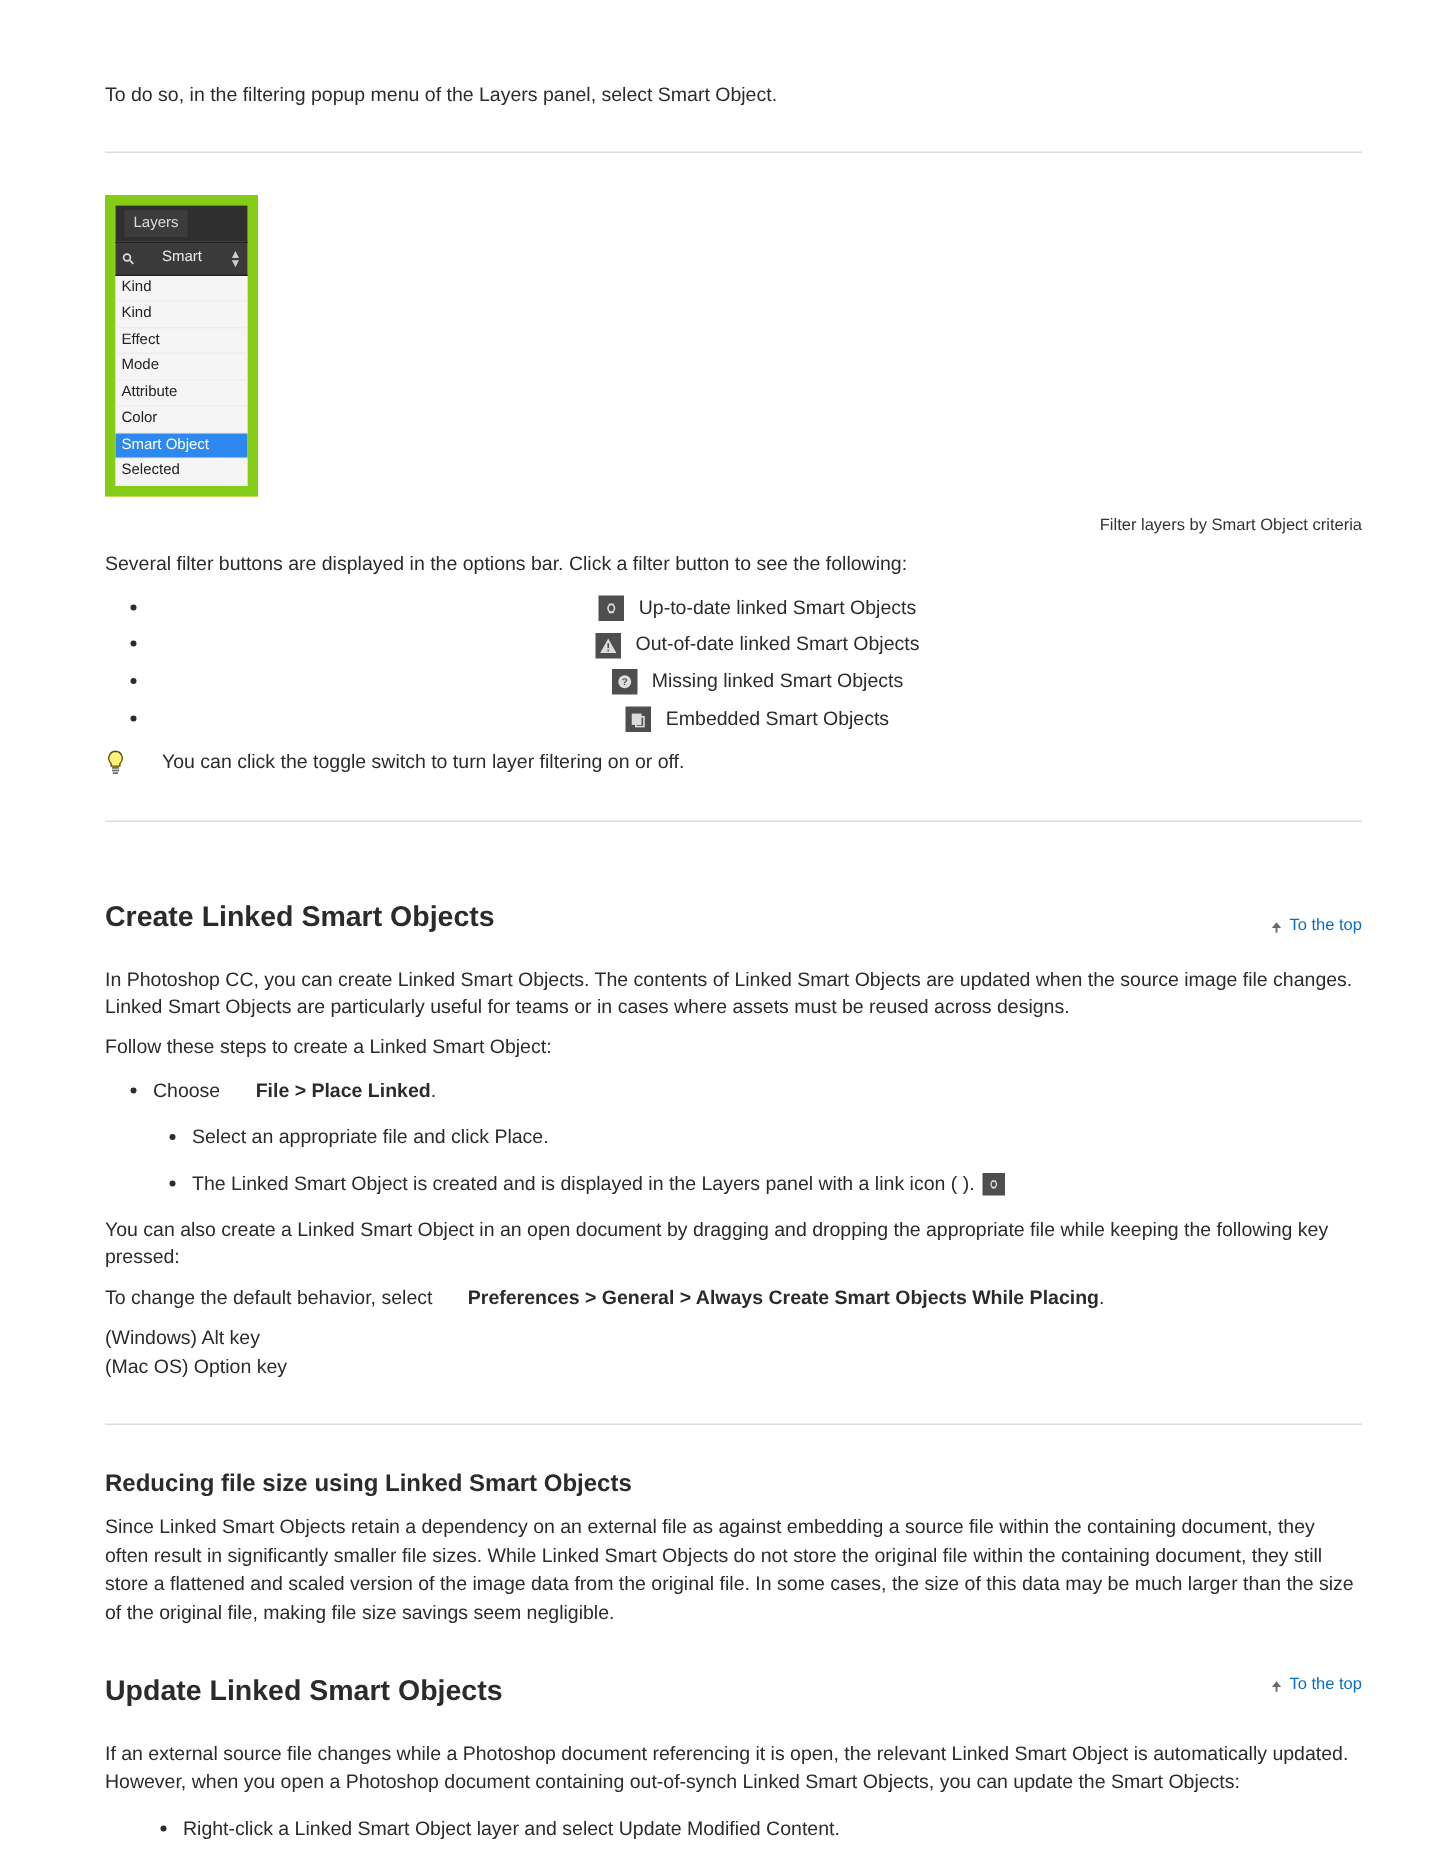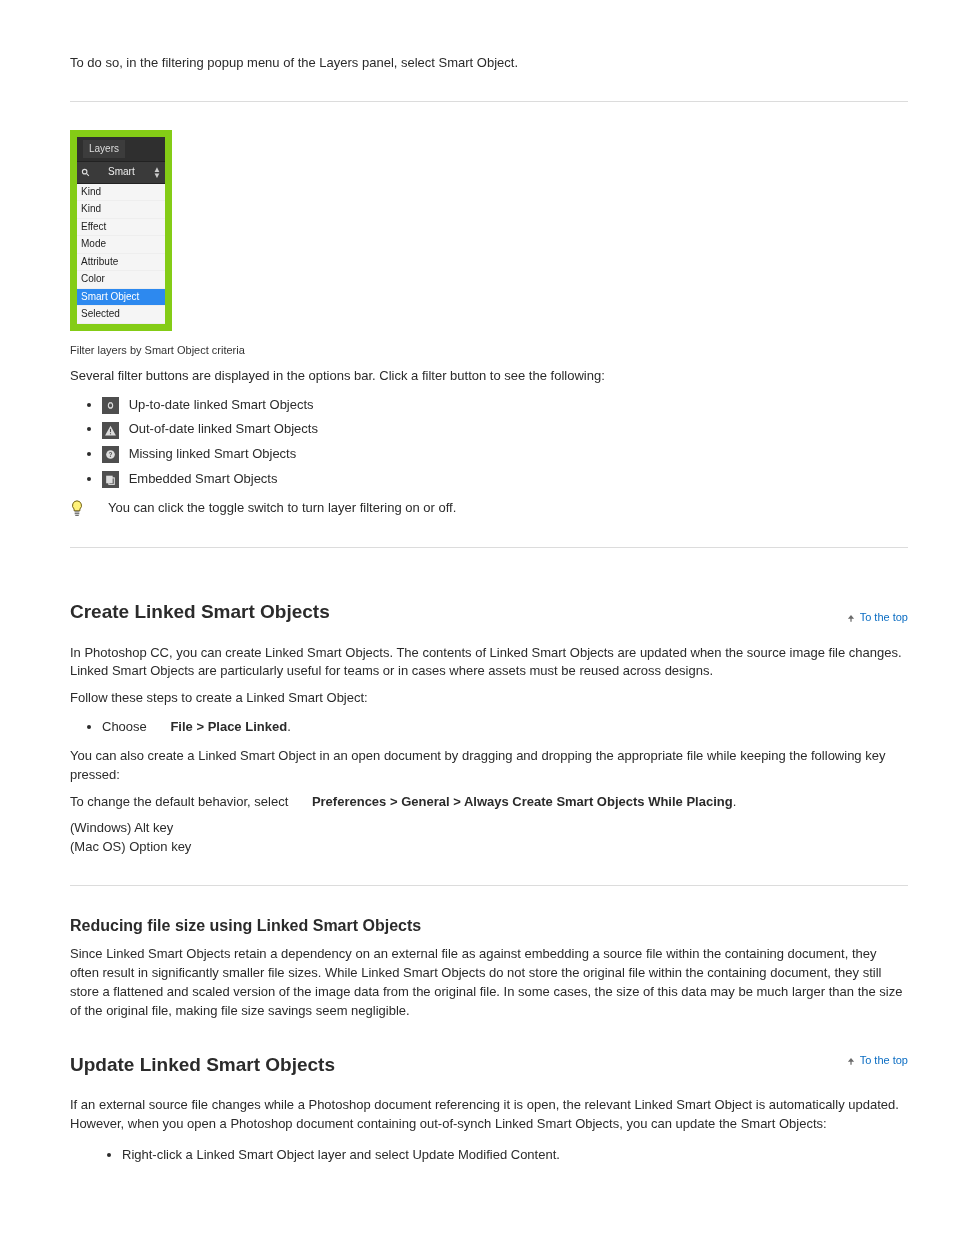--- a/index.html
+++ b/index.html
@@ -97,29 +97,31 @@
     border-bottom: 1px solid #eee;
   }
   .layers-panel ul li.selected {
     background: #2d89ef;
     color: #fff;
   }
   .caption {
     font-size: 11px;
     color: #333;
     margin: 6px 0 0 0;
+    text-align: right;
   }
   
   ul.icon-list {
     list-style: disc;
     padding-left: 32px;
     margin: 10px 0;
   }
   ul.icon-list > li {
     margin: 6px 0;
+    text-align: center;
   }
   .icon-box {
     display: inline-flex;
     align-items: center;
     justify-content: center;
     width: 17px;
     height: 17px;
     background: #4e4e4e;
     vertical-align: middle;
     margin-right: 6px;
@@ -263,20 +265,31 @@
   </div>
 
   <p>In Photoshop CC, you can create Linked Smart Objects. The contents of Linked Smart Objects are updated when the source image file changes. Linked Smart Objects are particularly useful for teams or in cases where assets must be reused across designs.</p>
   <p>Follow these steps to create a Linked Smart Object:</p>
 
   <ul class="plain">
     <li>
       <span>
         <span>Choose </span><span class="path">File &gt; Place Linked</span><span>.</span>
       </span>
+      <ul class="sub">
+        <li>Select an appropriate file and click Place.</li>
+        <li>
+          <span>The Linked Smart Object is created and is displayed in the Layers panel with a link icon ( ).</span>
+          <span class="icon-box" style="width:15px;height:15px;margin:0 2px;">
+            <svg width="11" height="11" viewBox="0 0 24 24">
+              <path d="M9 7h2a5 5 0 0 1 0 10H9M15 7h-2a5 5 0 0 0 0 10h2" stroke="#ddd" stroke-width="2" fill="none"></path>
+            </svg>
+          </span>
+        </li>
+      </ul>
     </li>
   </ul>
 
   <p>You can also create a Linked Smart Object in an open document by dragging and dropping the appropriate file while keeping the following key pressed:</p>
   <p>
     <span>To change the default behavior, select </span><span class="path">Preferences &gt; General &gt; Always Create Smart Objects While Placing</span><span>.</span>
   </p>
   <p style="white-space:pre-line">(Windows) Alt key
 (Mac OS) Option key</p>
 

